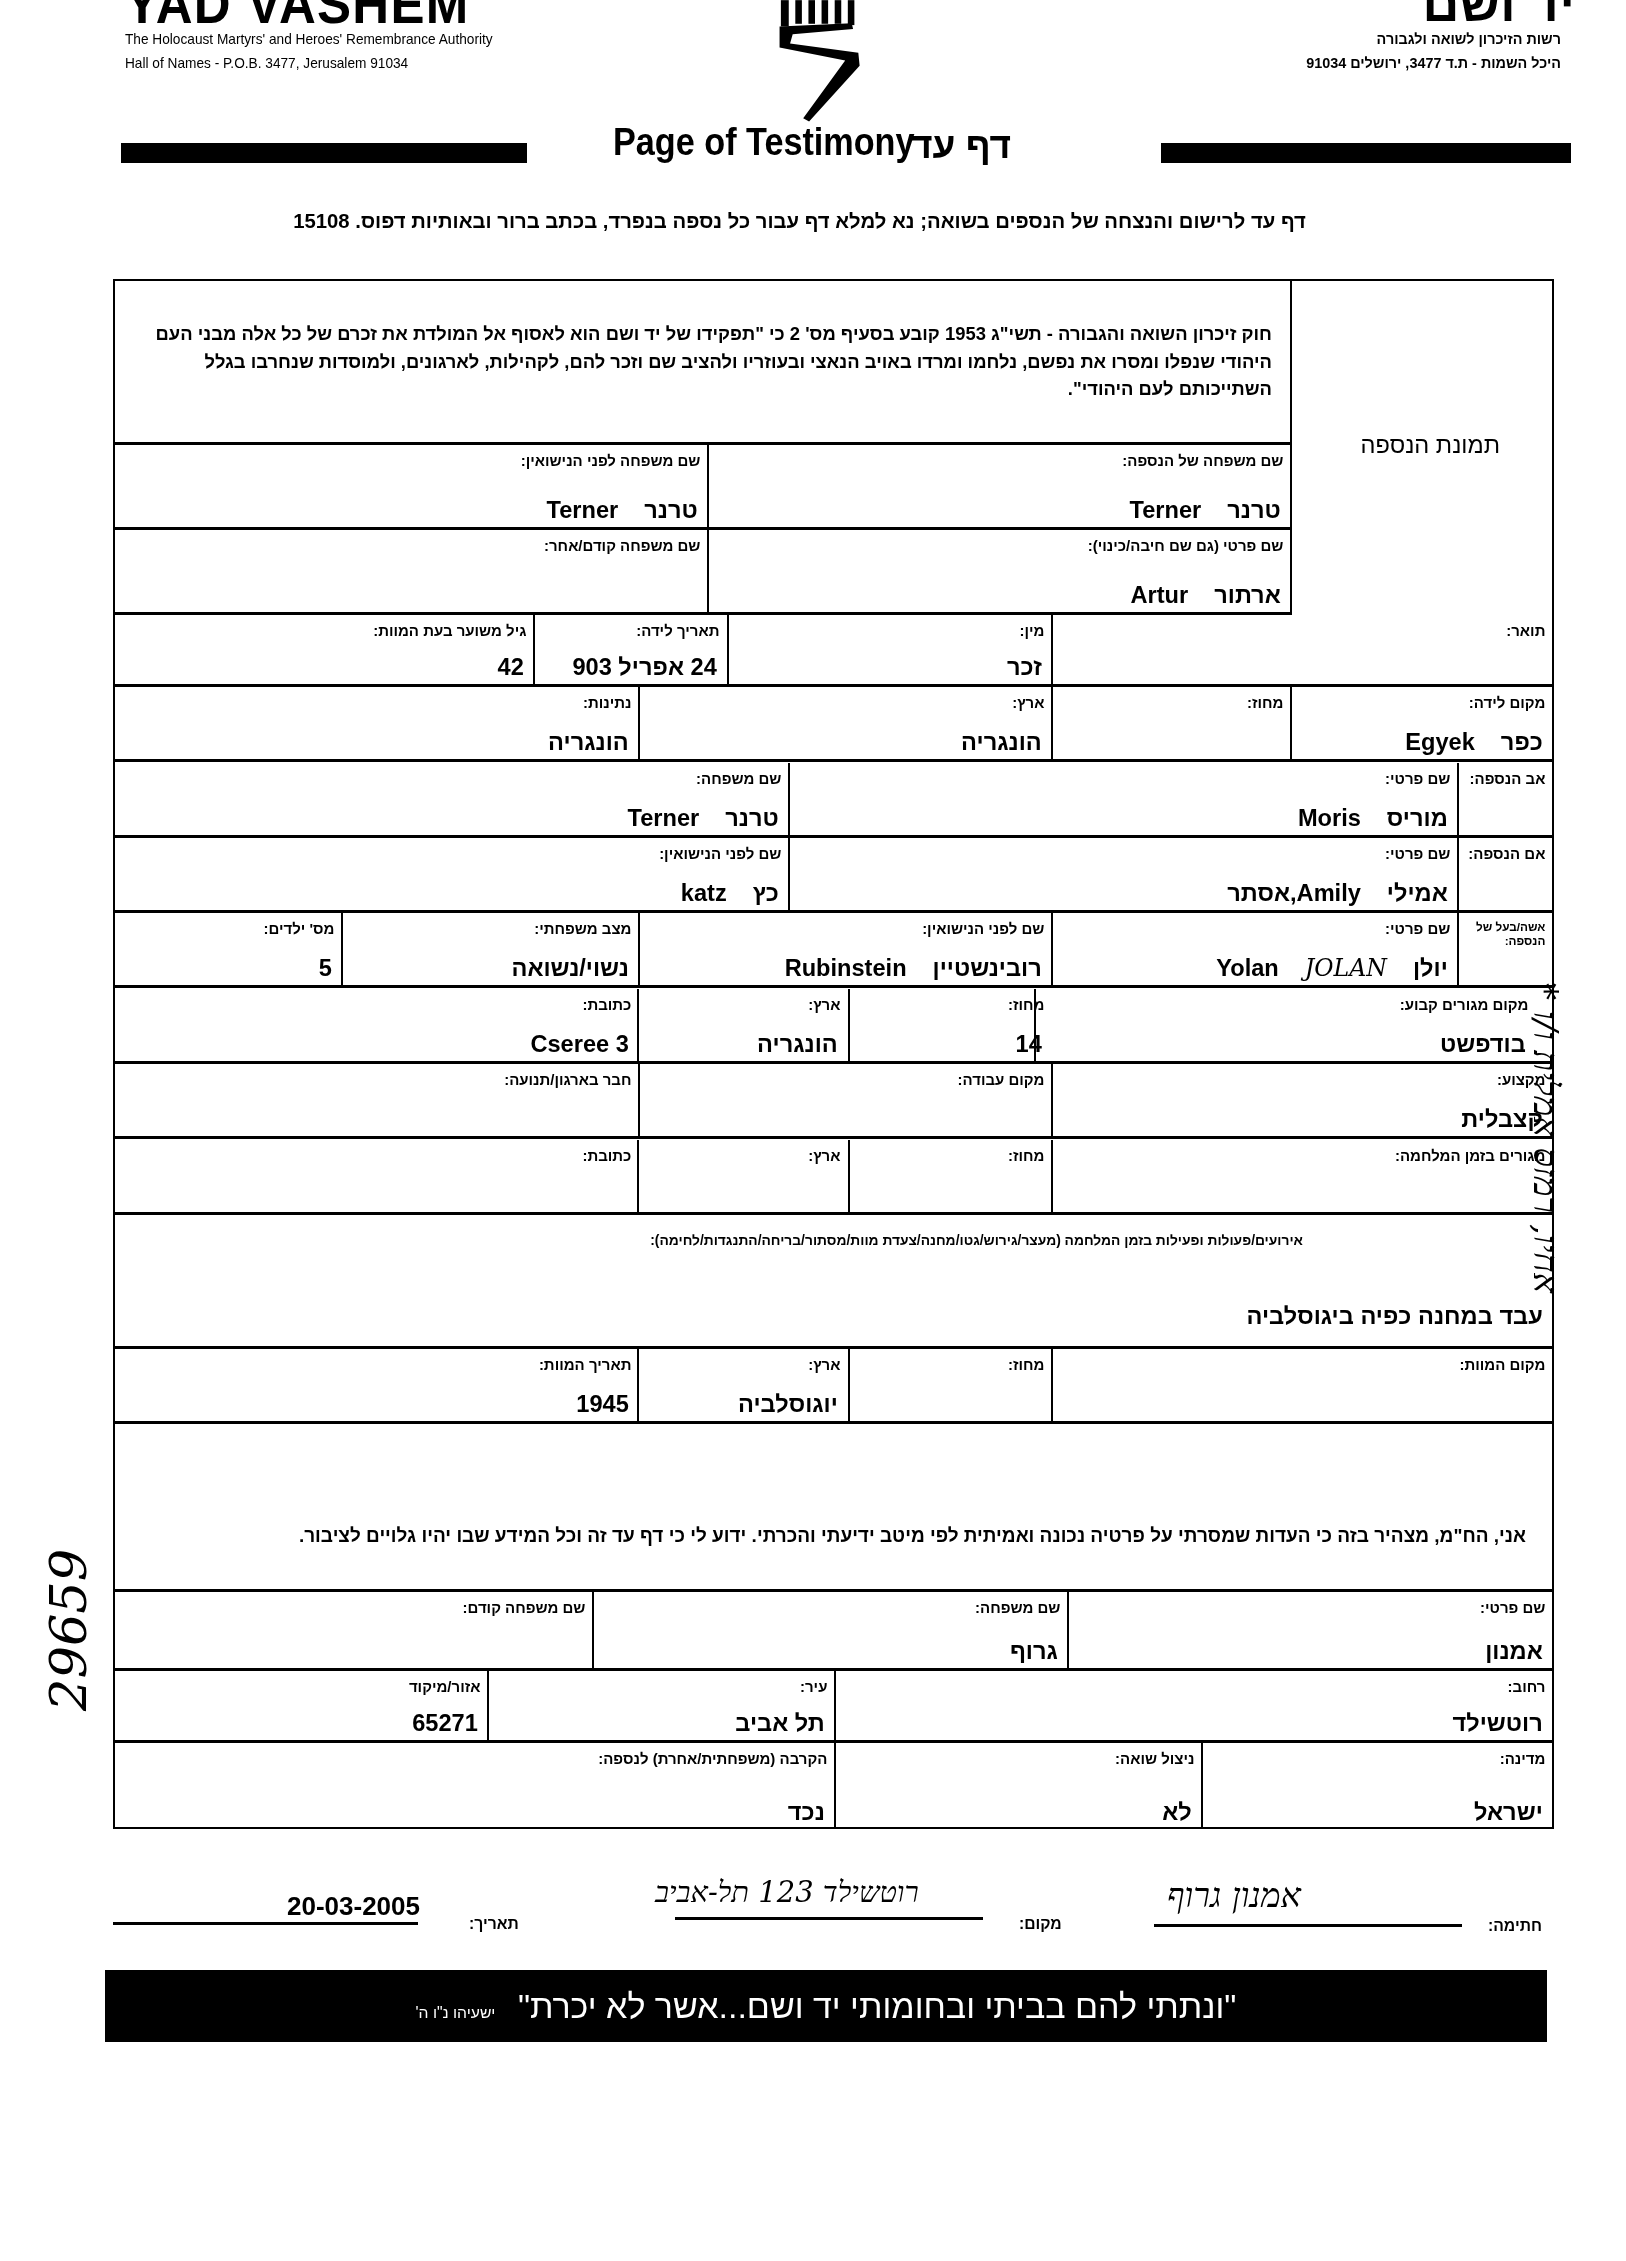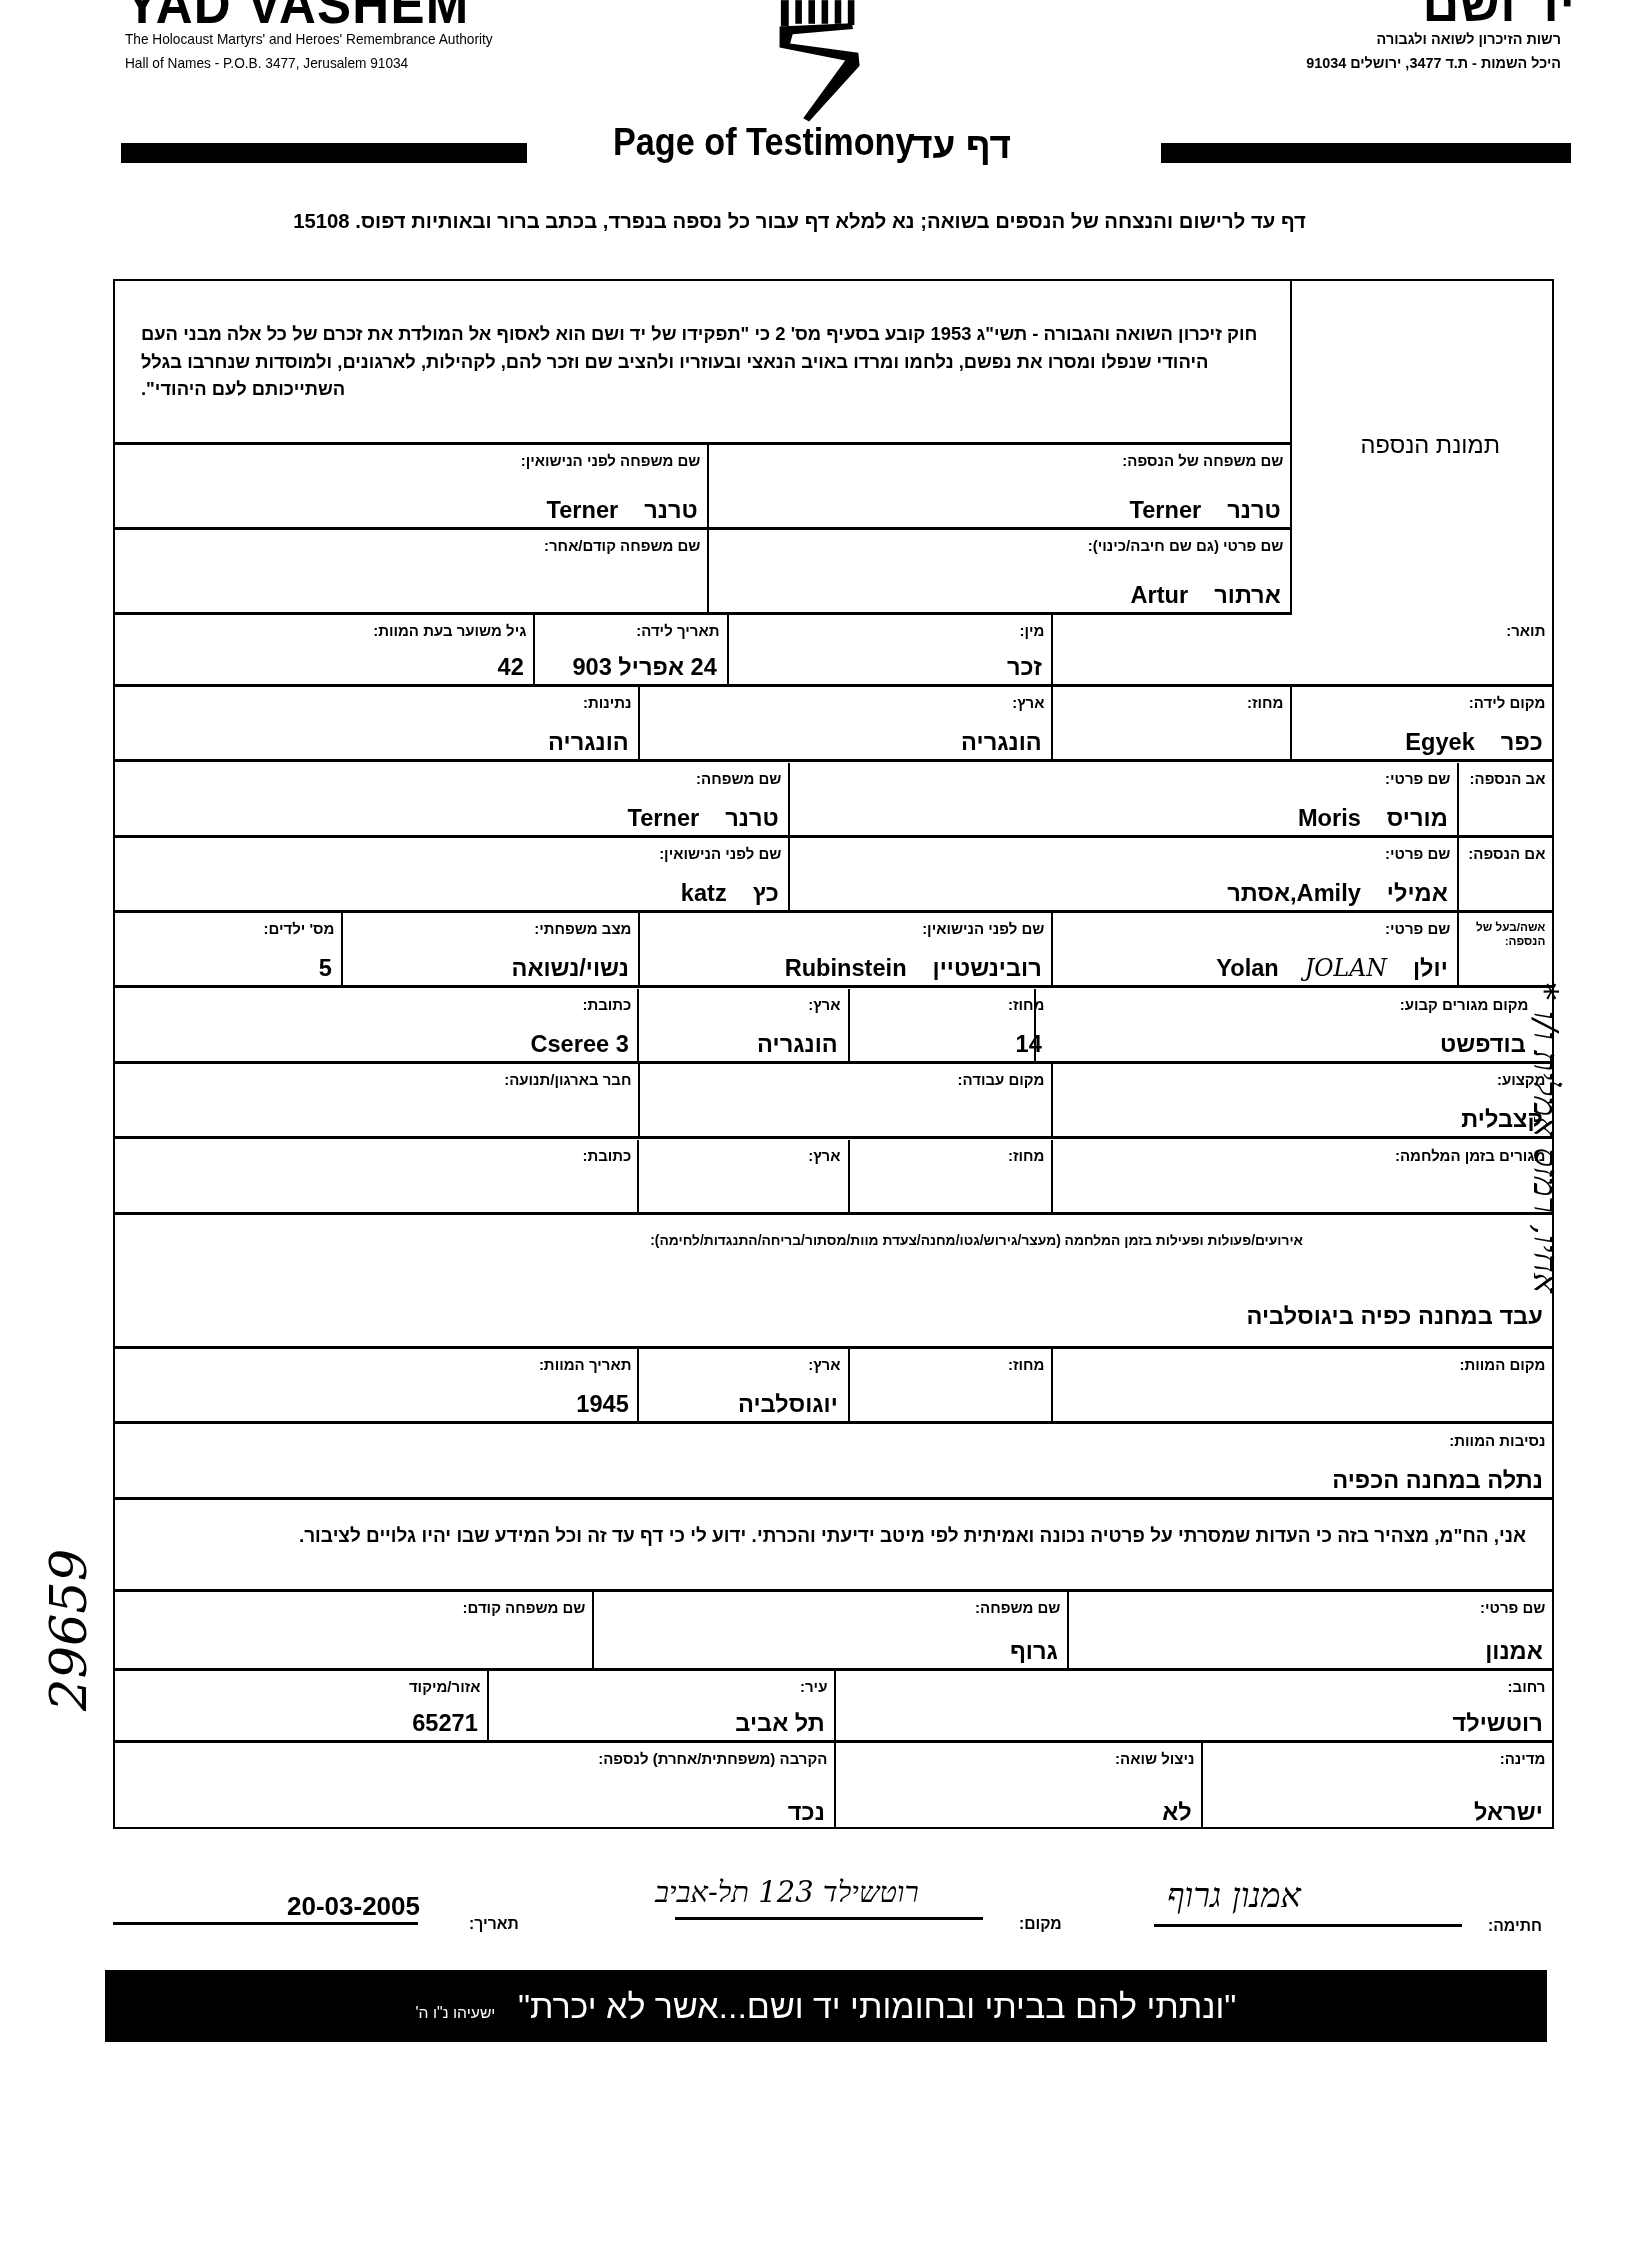--- a/index.html
+++ b/index.html
@@ -11,21 +11,21 @@
   .hdr-he-sub{right:66px;font-size:14.4px;direction:rtl;font-weight:bold;}
   .logo{left:773px;top:0;width:105px;height:125px;}
   .bar{background:#000;height:19.7px;top:143px;}
   .page-title{left:613px;top:121px;font-size:38px;font-weight:bold;transform:scaleX(0.9);transform-origin:left;}
   .page-title-he{left:911px;top:125px;font-size:37px;font-weight:bold;direction:rtl;}
   .instr{left:203px;top:210px;width:1193px;text-align:center;font-size:20.3px;font-weight:bold;direction:rtl;}
 
   .form{left:113px;top:279px;width:1441px;height:1550px;border:2.6px solid #000;box-sizing:border-box;}
   .photo-col{position:absolute;right:0;top:0;width:262px;height:334px;border-left:2px solid #000;box-sizing:border-box;}
   .photo-label{position:absolute;right:52px;top:151px;font-size:23.6px;font-weight:normal;direction:rtl;}
-  .law{position:absolute;left:0;top:0;width:1175px;height:164px;border-bottom:3.9px solid #000;box-sizing:border-box;padding:39px 18px 0 26px;direction:rtl;font-size:18.4px;font-weight:bold;line-height:27.5px;text-align:left;}
+  .law{position:absolute;left:0;top:0;width:1175px;height:164px;border-bottom:3.9px solid #000;box-sizing:border-box;padding:39px 18px 0 26px;direction:rtl;font-size:18.4px;font-weight:bold;line-height:27.5px;text-align:right;}
 
   .row{position:absolute;left:0;width:100%;border-bottom:3.9px solid #000;box-sizing:border-box;}
   .cell{position:absolute;top:0;height:100%;border-left:2px solid #000;box-sizing:border-box;direction:rtl;}
   .cell:last-child{border-left:none;padding-left:7px;}
   .lbl{position:absolute;right:6.6px;top:6.6px;font-size:15px;font-weight:bold;white-space:nowrap;}
   .val{position:absolute;right:9.2px;bottom:2.6px;font-size:23.6px;font-weight:bold;white-space:nowrap;}
   .val .lat{margin-right:26px;}
   .hand{font-family:"DejaVu Serif",serif;font-style:italic;font-weight:normal;}
   .statement{position:absolute;left:0;width:100%;direction:rtl;text-align:right;font-size:19px;font-weight:bold;padding-right:26px;box-sizing:border-box;}
 
@@ -249,26 +249,20 @@
     <div class="cell" style="right:705px;width:210px">
         <div class="lbl">ארץ:</div>
         <div class="val">יוגוסלביה</div>
       </div>
     <div class="cell" style="right:914px;width:526px">
         <div class="lbl">תאריך המוות:</div>
         <div class="val">1945</div>
       </div>
   </div>
 
-  <div class="row" style="top:1144px;height:75px;">
-    <div class="cell" style="right:0;width:100%">
-      <div class="lbl">נסיבות המוות:</div>
-      <div class="val">נתלה במחנה הכפיה</div>
-    </div>
-  </div>
 
   <div class="row" style="top:1219px;height:92px;">
     <div class="statement" style="top:25px">אני, הח"מ, מצהיר בזה כי העדות שמסרתי על פרטיה נכונה ואמיתית לפי מיטב ידיעתי והכרתי. ידוע לי כי דף עד זה וכל המידע שבו יהיו גלויים לציבור.</div>
   </div>
 
   <div class="row" style="top:1311px;height:79px;">
     <div class="cell" style="right:0;width:485px">
         <div class="lbl">שם פרטי:</div>
         <div class="val">אמנון</div>
       </div>

